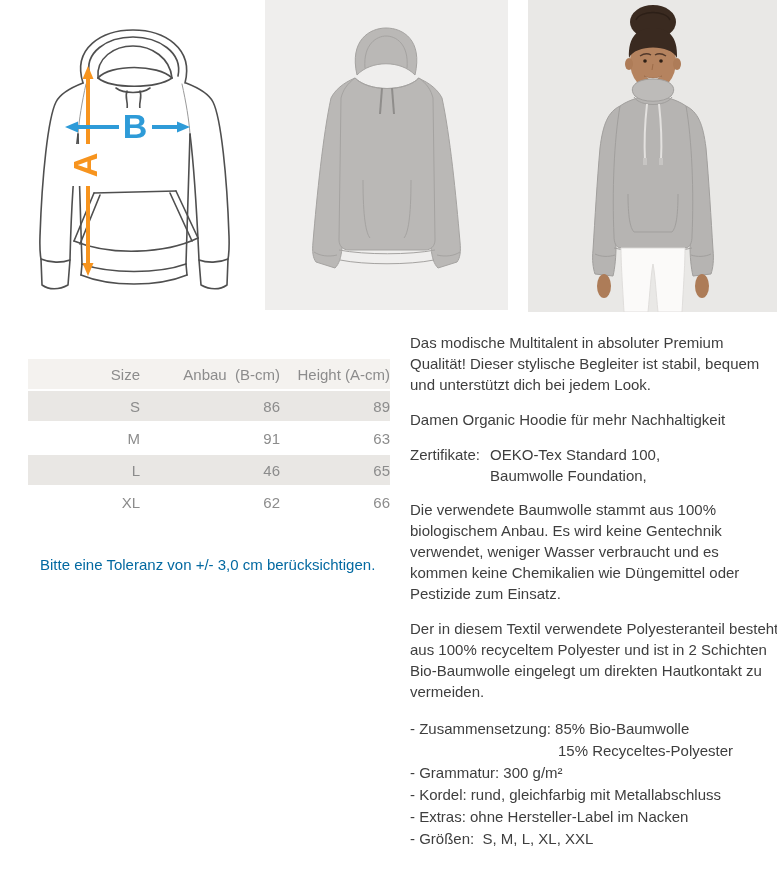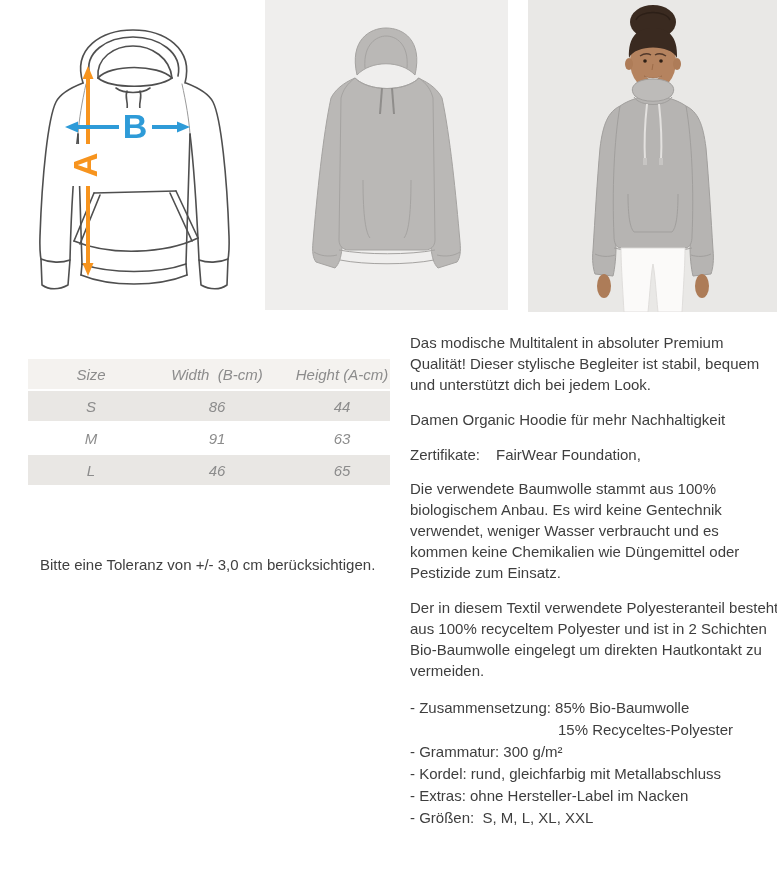--- a/index.html
+++ b/index.html
@@ -26,35 +26,35 @@
   .label-a { fill:var(--arrow-a,#F7941E); }
   .label-b { fill:var(--arrow-b,#2E9BD8); }
 
   
   .size-table {
     position:absolute; left:28px; top:359px; width:362px;
     border-collapse:separate; border-spacing:0;
     font-size:15px; color:var(--table-text,#8c8c8c);
   }
   .size-table th, .size-table td {
-    font-weight:400; text-align:center; padding:5px 0 5px 14px; height:20px;
-    border-bottom:2px solid #ffffff; white-space:pre-wrap;font-style:italic;
+    font-weight:400; text-align:right; padding:5px 0 5px 14px; height:20px;
+    border-bottom:2px solid #ffffff; white-space:pre-wrap;
   }
   .size-table th:nth-child(1), .size-table td:nth-child(1) { width:98px; }
   .size-table th:nth-child(2), .size-table td:nth-child(2) { width:126px; }
   .size-table thead tr { background:var(--table-header-bg,#f4f2ef); }
   .size-table tbody tr:nth-child(odd) { background:var(--table-stripe,#e9e7e4); }
 
-  .tolerance-note { position:absolute; left:40px; top:556px; font-size:15px; color:#404040; }
+  .tolerance-note { position:absolute; left:40px; top:556px; font-size:15px; color:#0369a1; }
 
   
   .description { position:absolute; left:410px; top:332px; width:370px; font-size:15px; line-height:21px; color:#3e3e3e; }
   .description p { margin:0 0 14px 0; }
   .cert-block { display:flex; margin:0 0 13px 0; }
-  .cert-label { margin-right:16px; white-space:nowrap; }
+  .cert-label { margin-right:10px; white-space:nowrap; }
   .spec-list { margin-top:16px; line-height:22px; }
   .spec-line { white-space:pre-wrap; }
   .spec-indent { padding-left:148px; }
 </style>
 </head>
 <body>
 
 <div class="page">
 
   <div class="diagram-box">
@@ -182,53 +182,59 @@
 
       <ellipse cx="76" cy="286" rx="7" ry="12" fill="#ad7c58"></ellipse>
       <ellipse cx="174" cy="286" rx="7" ry="12" fill="#ad7c58"></ellipse>
     </svg>
   </div>
 
   <table class="size-table">
     <thead>
       <tr>
         <th>Size</th>
-        <th>Width  (B-cm)</th>
+        <th>Anbau  (B-cm)</th>
         <th>Height (A-cm)</th>
       </tr>
     </thead>
     <tbody>
       <tr>
         <td>S</td>
         <td>86</td>
-        <td>44</td>
+        <td>89</td>
       </tr>
       <tr>
         <td>M</td>
         <td>91</td>
         <td>63</td>
       </tr>
       <tr>
         <td>L</td>
         <td>46</td>
         <td>65</td>
       </tr>
+      <tr>
+        <td>XL</td>
+        <td>62</td>
+        <td>66</td>
+      </tr>
     </tbody>
   </table>
 
   <div class="tolerance-note">Bitte eine Toleranz von +/- 3,0 cm berücksichtigen.</div>
 
   <div class="description">
     <p>Das modische Multitalent in absoluter Premium Qualität! Dieser stylische Begleiter ist stabil, bequem und unterstützt dich bei jedem Look.</p>
     <p>Damen Organic Hoodie für mehr Nachhaltigkeit</p>
 
     <div class="cert-block">
       <span class="cert-label">Zertifikate:</span>
       <div>
-        <div>FairWear Foundation,</div>
+        <div>OEKO-Tex Standard 100,</div>
+        <div>Baumwolle Foundation,</div>
       </div>
     </div>
 
     <p>Die verwendete Baumwolle stammt aus 100% biologischem Anbau. Es wird keine Gentechnik verwendet, weniger Wasser verbraucht und es kommen keine Chemikalien wie Düngemittel oder Pestizide zum Einsatz.</p>
     <p>Der in diesem Textil verwendete Polyesteranteil besteht aus 100% recyceltem Polyester und ist in 2 Schichten Bio-Baumwolle eingelegt um direkten Hautkontakt zu vermeiden.</p>
 
     <div class="spec-list">
       <div class="spec-line">- Zusammensetzung: 85% Bio-Baumwolle</div>
       <div class="spec-line spec-indent">15% Recyceltes-Polyester</div>
       <div class="spec-line">- Grammatur: 300 g/m²</div>

